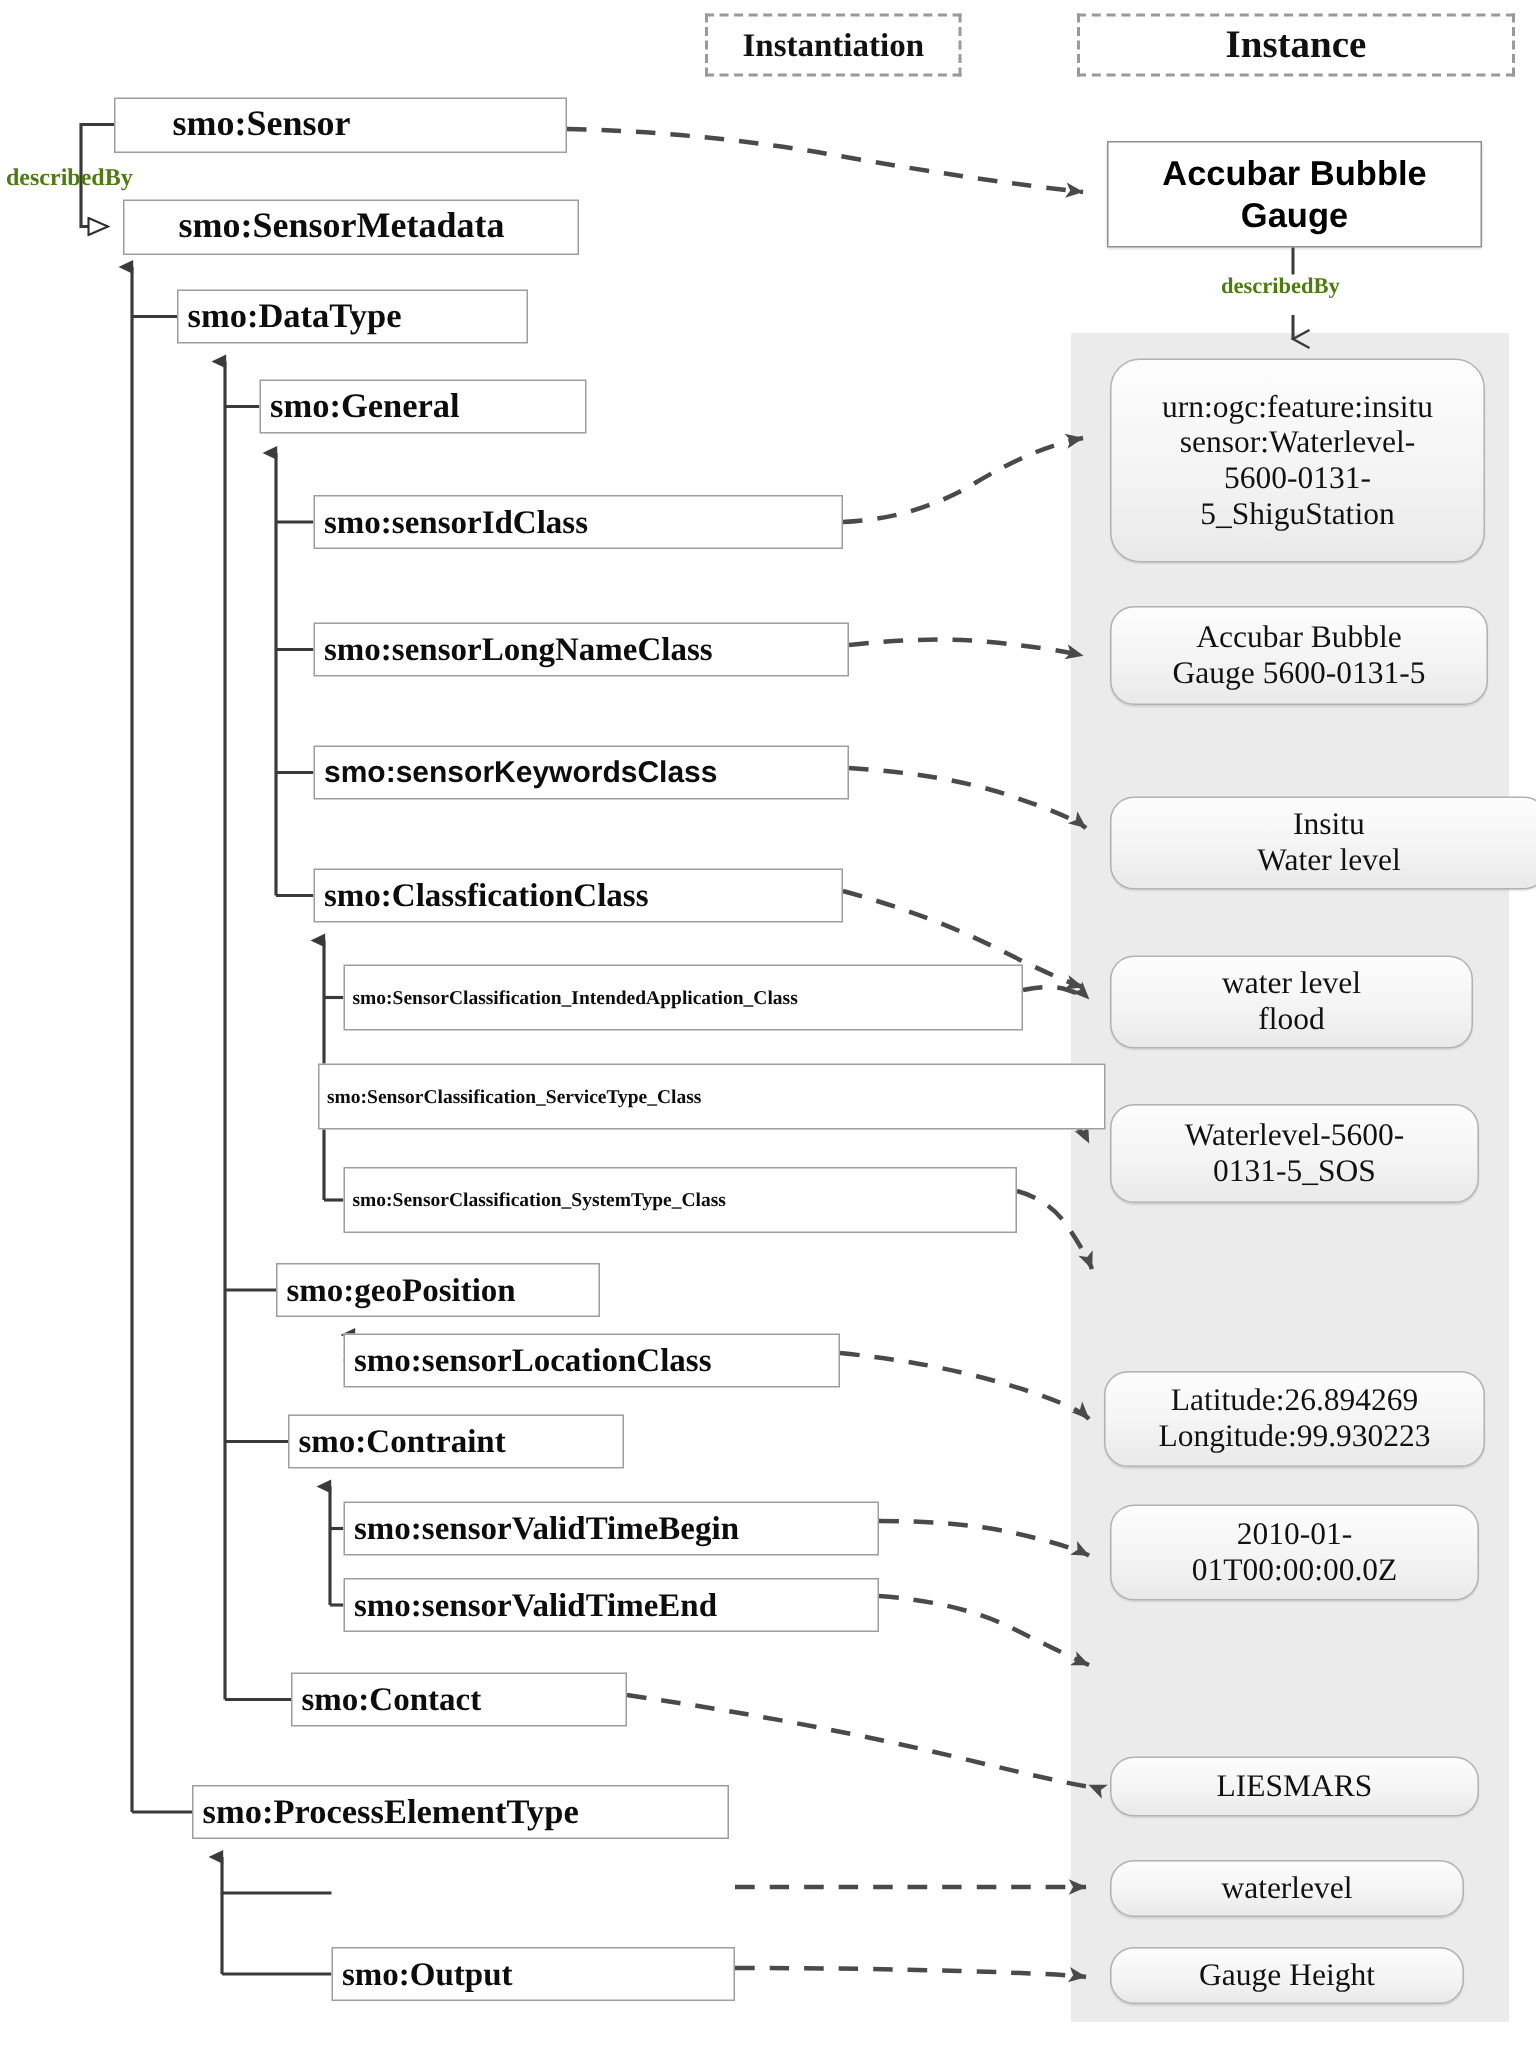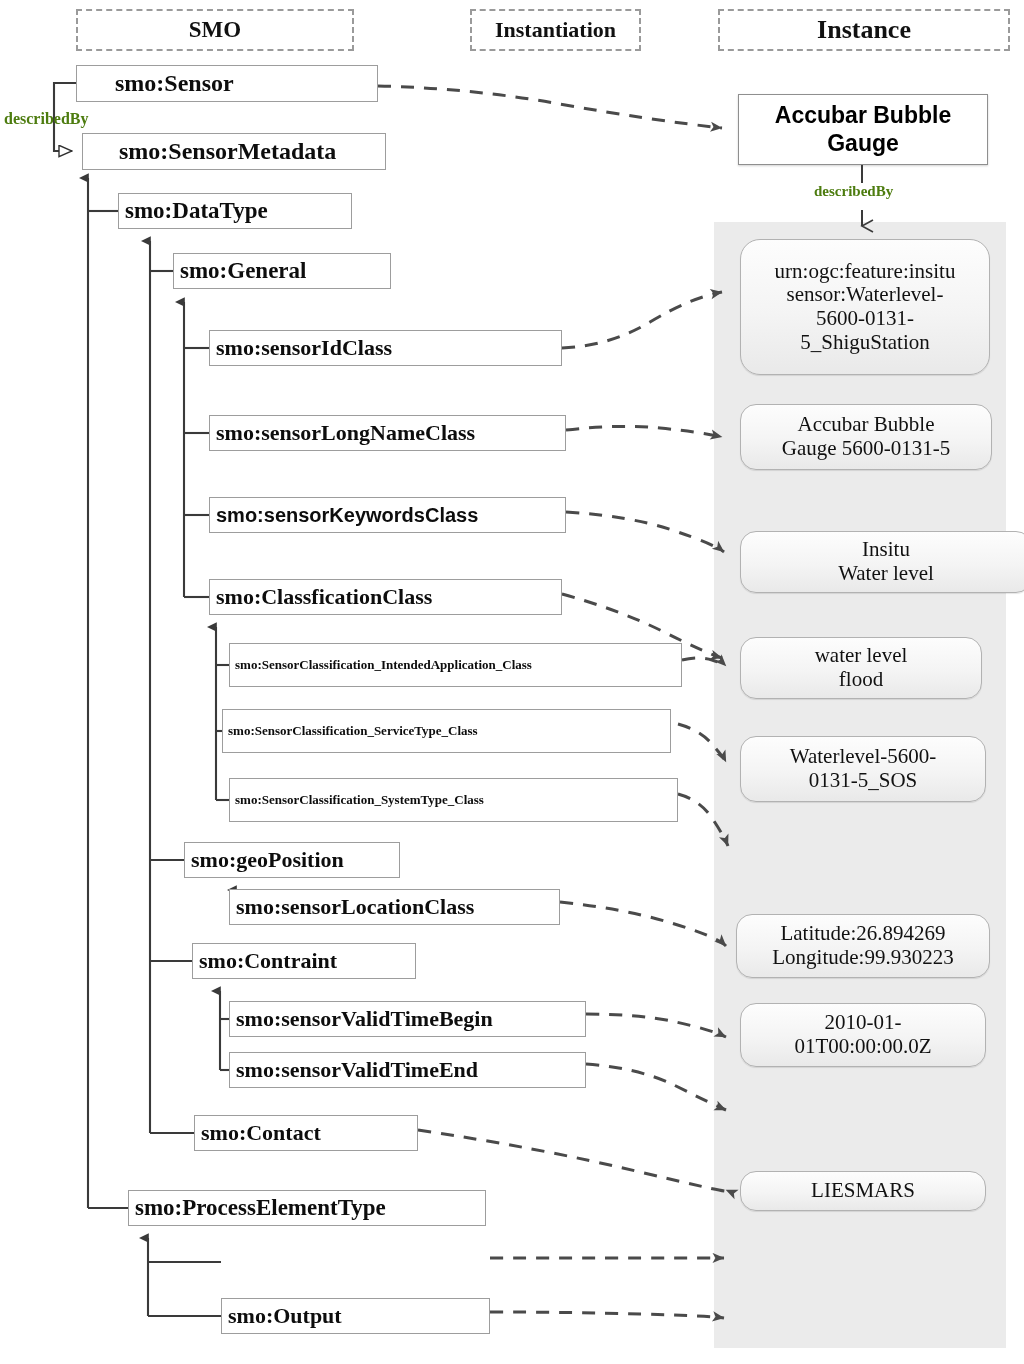--- a/index.html
+++ b/index.html
@@ -47,23 +47,20 @@
             z-index:2;pointer-events:none;}
   svg.wires-top{z-index:6;}
 </style>
 </head>
 <body>
 
 <div id="stage">
 
   <div class="instance-panel" style="left:714px;top:222px;width:292px;height:1126px;"></div>
 
-  <div class="hdr" style="left:76px;top:9px;width:274px;height:38px;font-size:23px;">
-    <span>SMO</span>
-  </div>
   <div class="hdr" style="left:470px;top:9px;width:167px;height:38px;font-size:22px;">
     <span>Instantiation</span>
   </div>
   <div class="hdr" style="left:718px;top:9px;width:288px;height:38px;font-size:26px;">
     <span>Instance</span>
   </div>
 
   <svg class="wires" viewBox="0 0 1024 1364">
     <defs>
       <marker id="solidArrowUp" markerWidth="11" markerHeight="11" refX="5.5" refY="9.6" orient="auto" markerUnits="userSpaceOnUse">
@@ -172,21 +169,21 @@
   </div>
 
   <div class="cbox" style="left:209px;top:579px;width:353px;height:36px;font-size:22px;">
     <span>smo:ClassficationClass</span>
   </div>
 
   <div class="cbox tiny" style="left:229px;top:643px;width:453px;height:44px;">
     <span>smo:SensorClassification_IntendedApplication_Class</span>
   </div>
 
-  <div class="cbox tiny" style="left:222px;top:709px;width:449px;height:44px;">
+  <div class="cbox tiny" style="left:212px;top:709px;width:525px;height:44px;">
     <span>smo:SensorClassification_ServiceType_Class</span>
   </div>
 
   <div class="cbox tiny" style="left:229px;top:778px;width:449px;height:44px;">
     <span>smo:SensorClassification_SystemType_Class</span>
   </div>
 
   <div class="cbox" style="left:184px;top:842px;width:216px;height:36px;font-size:22px;">
     <span>smo:geoPosition</span>
   </div>
@@ -277,21 +274,27 @@
       <div>2010-01-</div>
       <div>01T00:00:00.0Z</div>
     </div>
   </div>
 
 
   <div class="pill" style="left:740px;top:1171px;width:246px;height:40px;font-size:21px;">
     <div>LIESMARS</div>
   </div>
 
-
+  <div class="pill" style="left:740px;top:1240px;width:236px;height:38px;font-size:21px;">
+    <div>waterlevel</div>
+  </div>
+
+  <div class="pill" style="left:740px;top:1298px;width:236px;height:38px;font-size:21px;">
+    <div>Gauge Height</div>
+  </div>
 
   <svg class="wires wires-top" viewBox="0 0 1024 1364">
     <path d="M862,165 L862,183" stroke="#3a3a3a" stroke-width="2" fill="none"></path>
     <path d="M862,210 L862,226" stroke="#3a3a3a" stroke-width="2" fill="none" marker-end="url(#openVee)"></path>
   </svg>
 
   <div class="elabel" style="left:4px;top:110px;font-size:16px;">
     <span>describedBy</span>
   </div>
 

